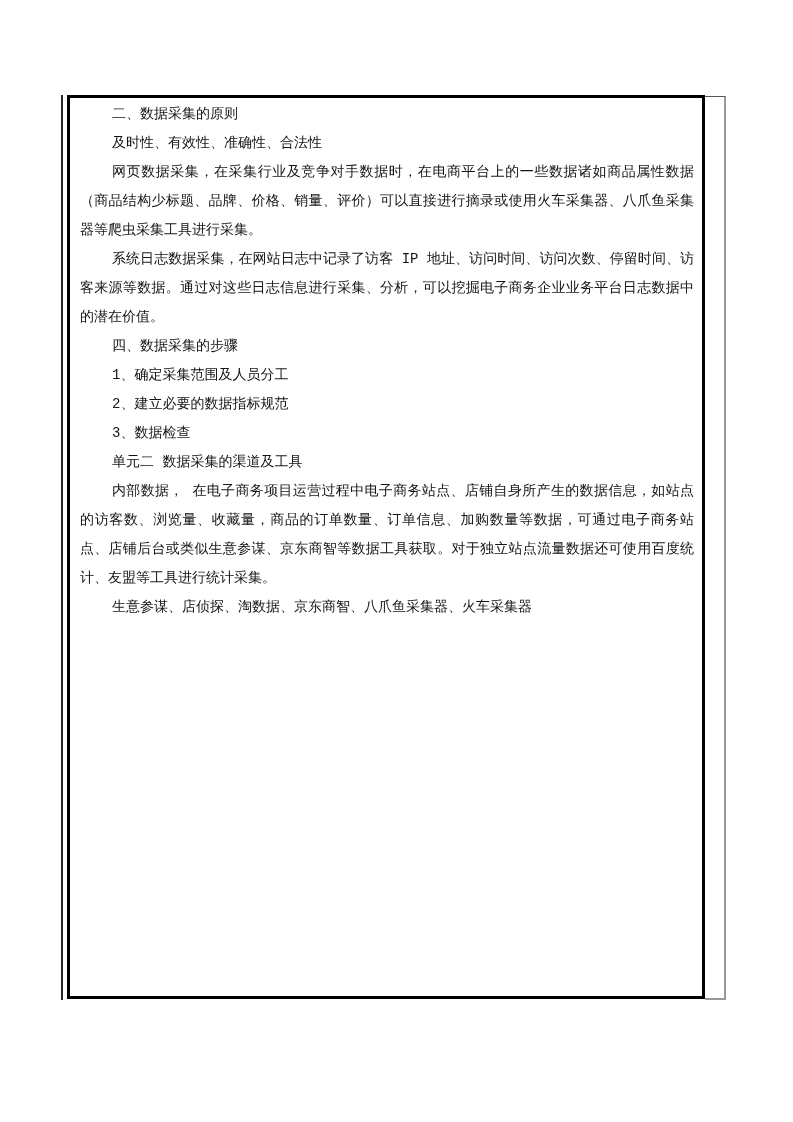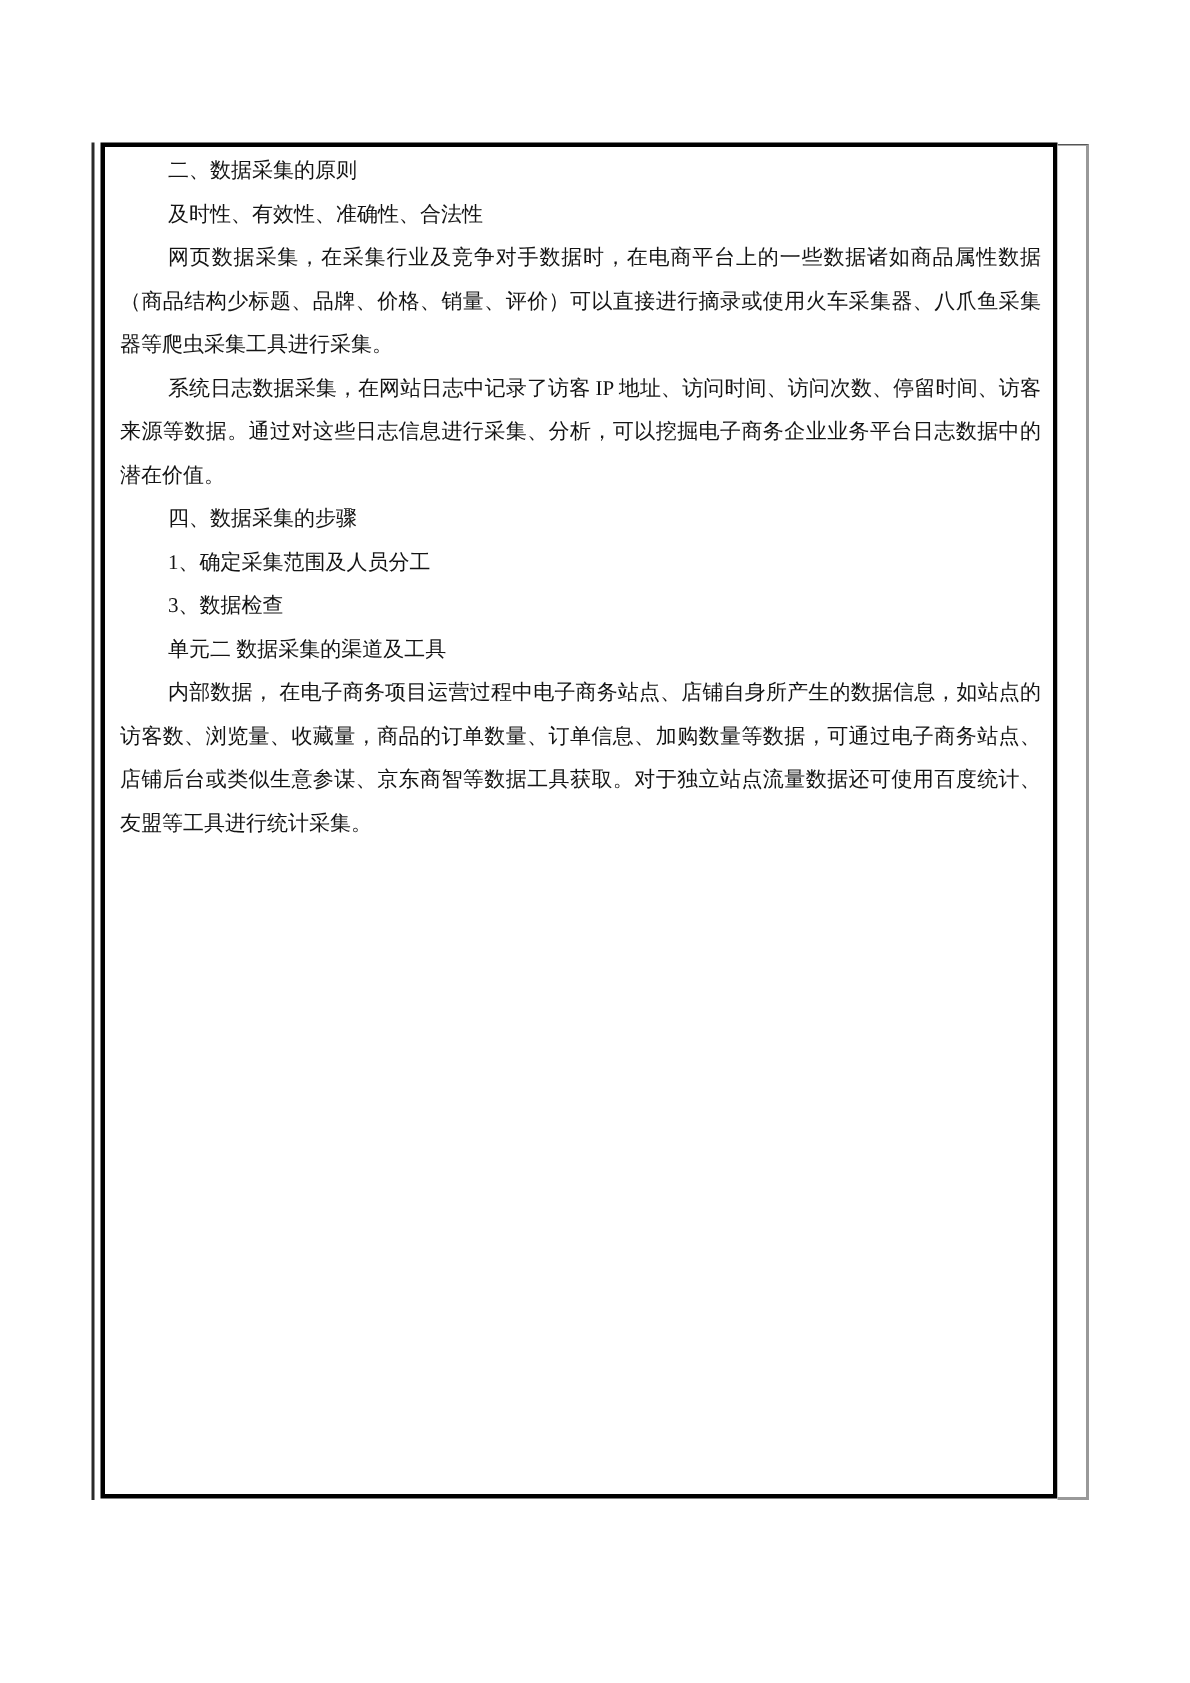--- a/index.html
+++ b/index.html
@@ -6,21 +6,21 @@
     margin: 0;
     padding: 0;
     background: #ffffff;
   }
   .page {
     position: relative;
     width: 793px;
     height: 1122px;
     background: #ffffff;
     overflow: hidden;
-    font-family: Liberation Serif, serif;
+    font-family: Liberation Mono, monospace;
   }
   .outer-thin-line {
     position: absolute;
     left: 61px;
     top: 95px;
     width: 2px;
     height: 905px;
     background: #2a2a2a;
   }
   .main-cell {
@@ -64,19 +64,21 @@
 <div class="page">
   <div class="outer-thin-line"></div>
   <div class="main-cell">
     <div class="doc-body">
         <p class="para">二、数据采集的原则</p>
         <p class="para">及时性、有效性、准确性、合法性</p>
         <p class="para">网页数据采集，在采集行业及竞争对手数据时，在电商平台上的一些数据诸如商品属性数据（商品结构少标题、品牌、价格、销量、评价）可以直接进行摘录或使用火车采集器、八爪鱼采集器等爬虫采集工具进行采集。</p>
         <p class="para">系统日志数据采集，在网站日志中记录了访客 IP 地址、访问时间、访问次数、停留时间、访客来源等数据。通过对这些日志信息进行采集、分析，可以挖掘电子商务企业业务平台日志数据中的潜在价值。</p>
         <p class="para">四、数据采集的步骤</p>
         <p class="para">1、确定采集范围及人员分工</p>
+        <p class="para">2、建立必要的数据指标规范</p>
         <p class="para">3、数据检查</p>
         <p class="para">单元二 数据采集的渠道及工具</p>
         <p class="para">内部数据， 在电子商务项目运营过程中电子商务站点、店铺自身所产生的数据信息，如站点的访客数、浏览量、收藏量，商品的订单数量、订单信息、加购数量等数据，可通过电子商务站点、店铺后台或类似生意参谋、京东商智等数据工具获取。对于独立站点流量数据还可使用百度统计、友盟等工具进行统计采集。</p>
+        <p class="para">生意参谋、店侦探、淘数据、京东商智、八爪鱼采集器、火车采集器</p>
       </div>
   </div>
   <div class="side-cell"></div>
 </div>
 
 </body></html>

